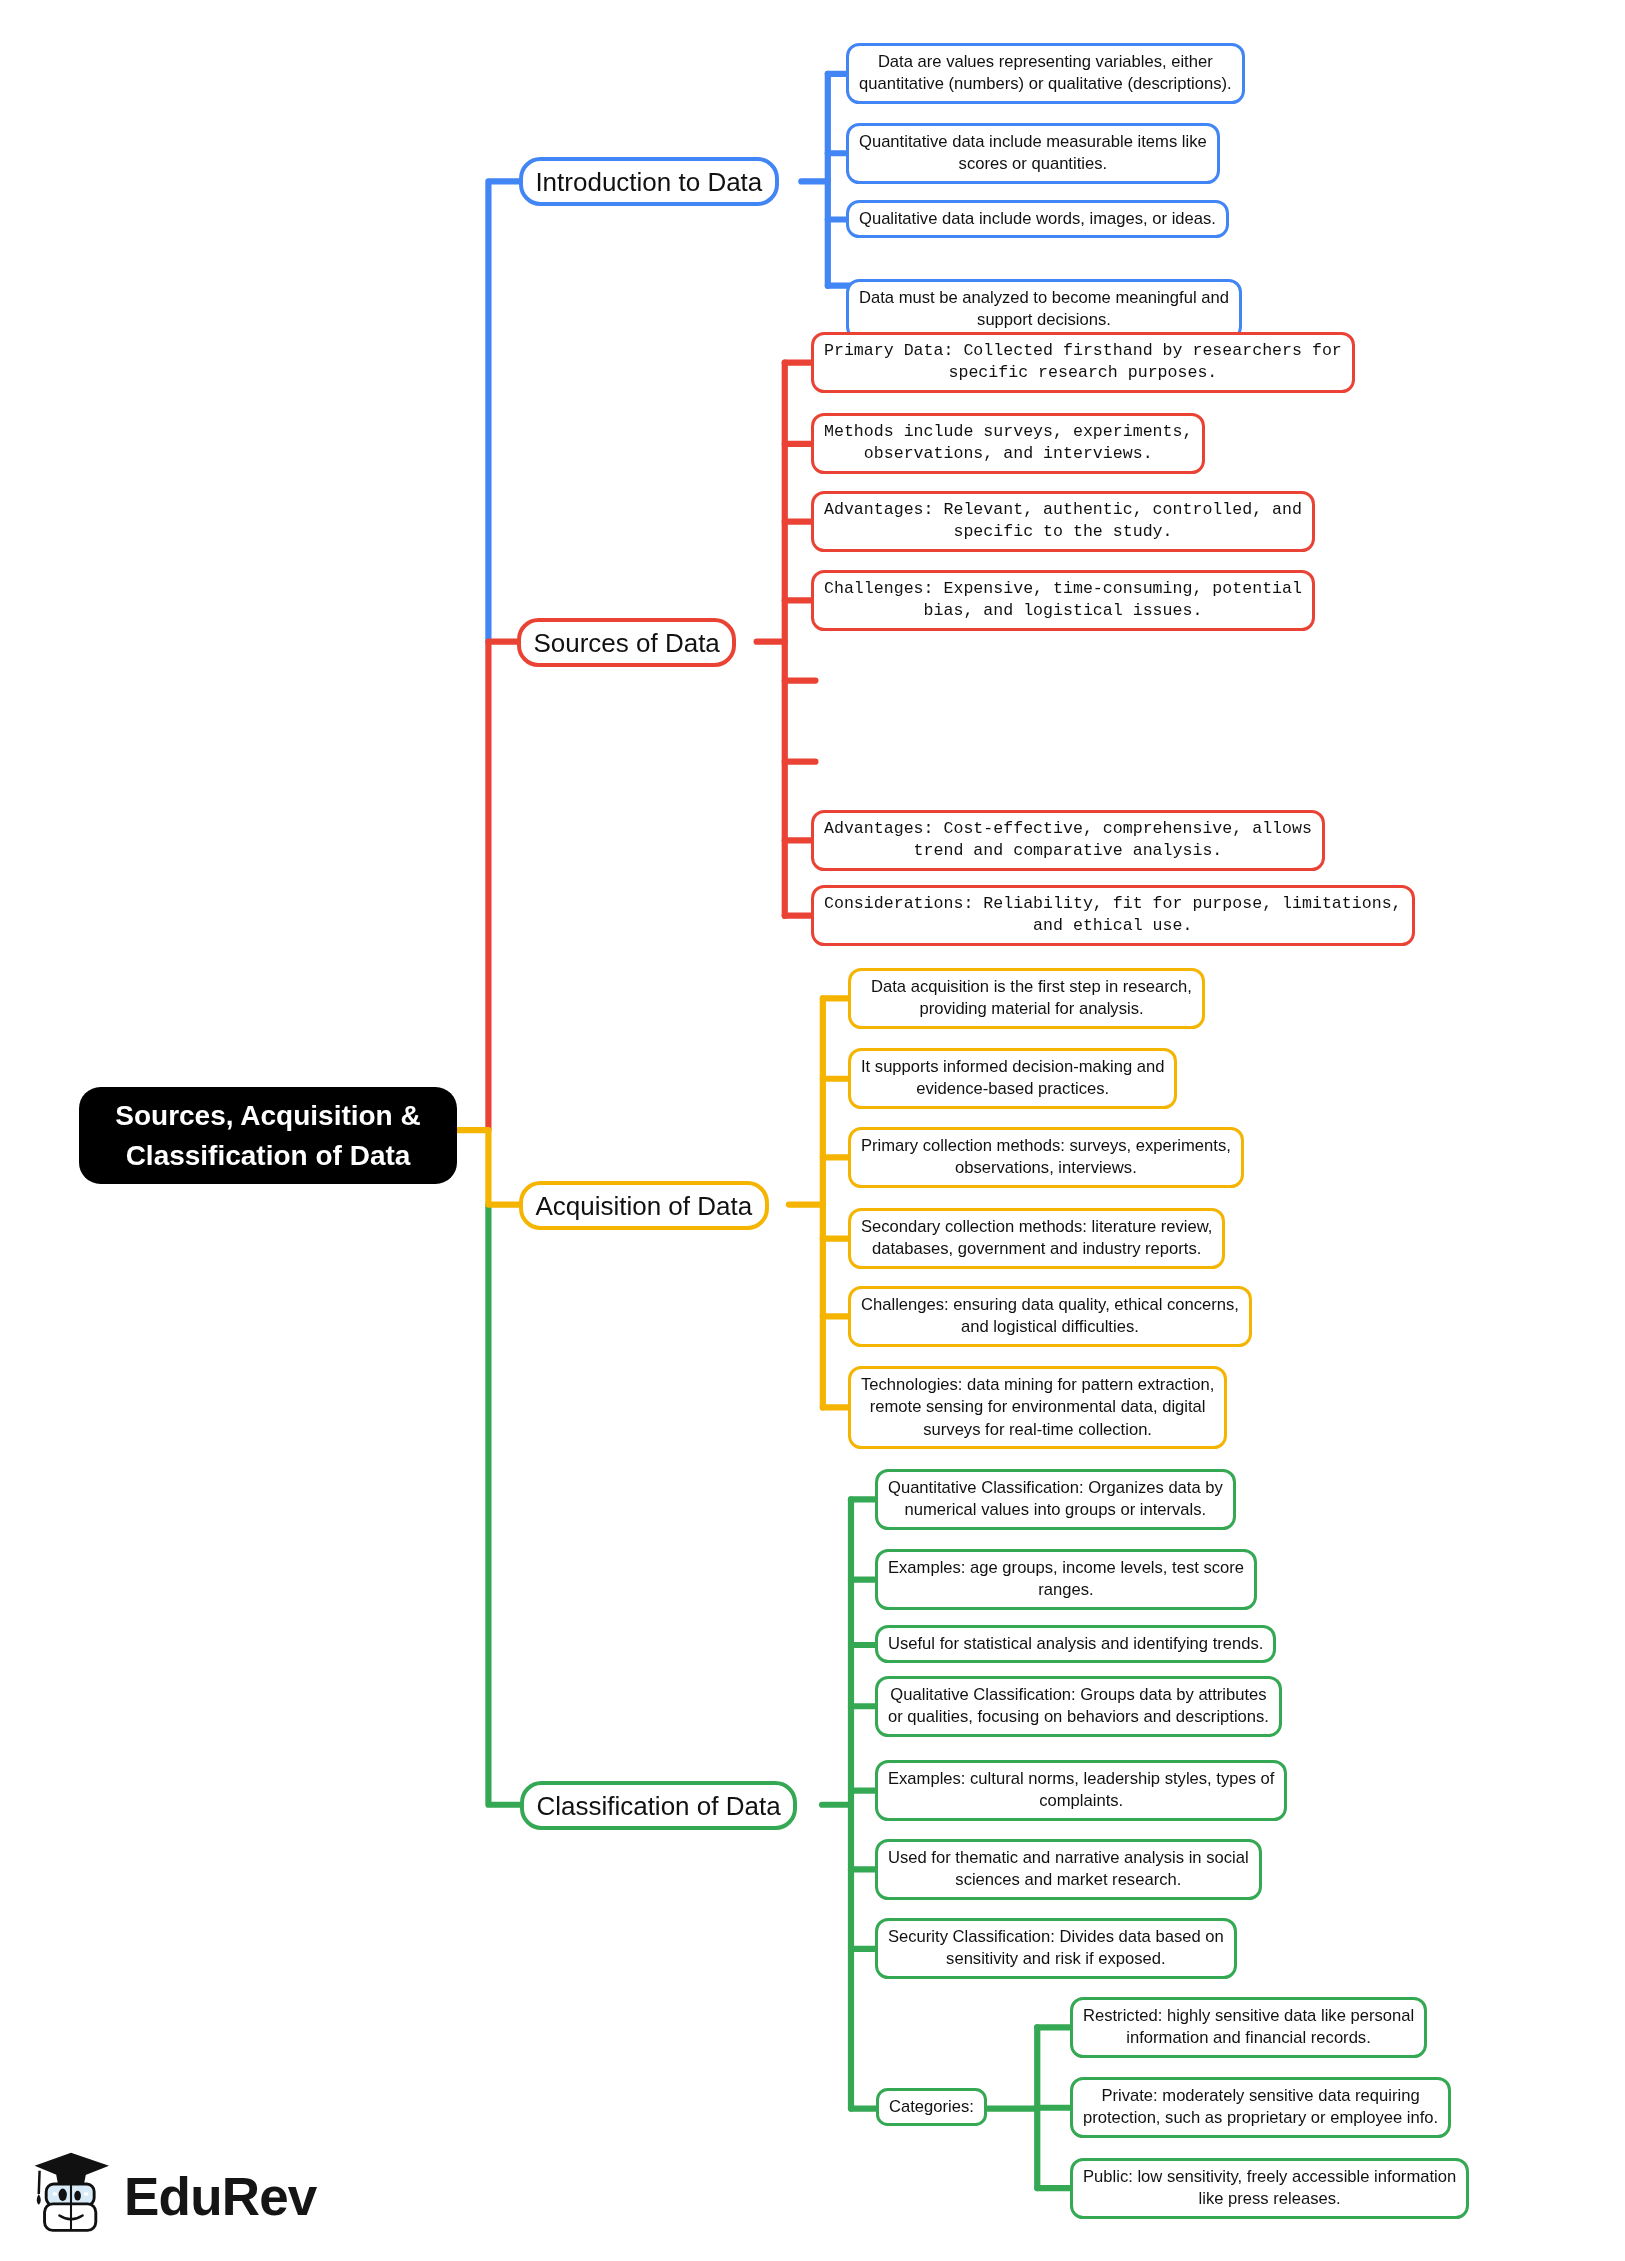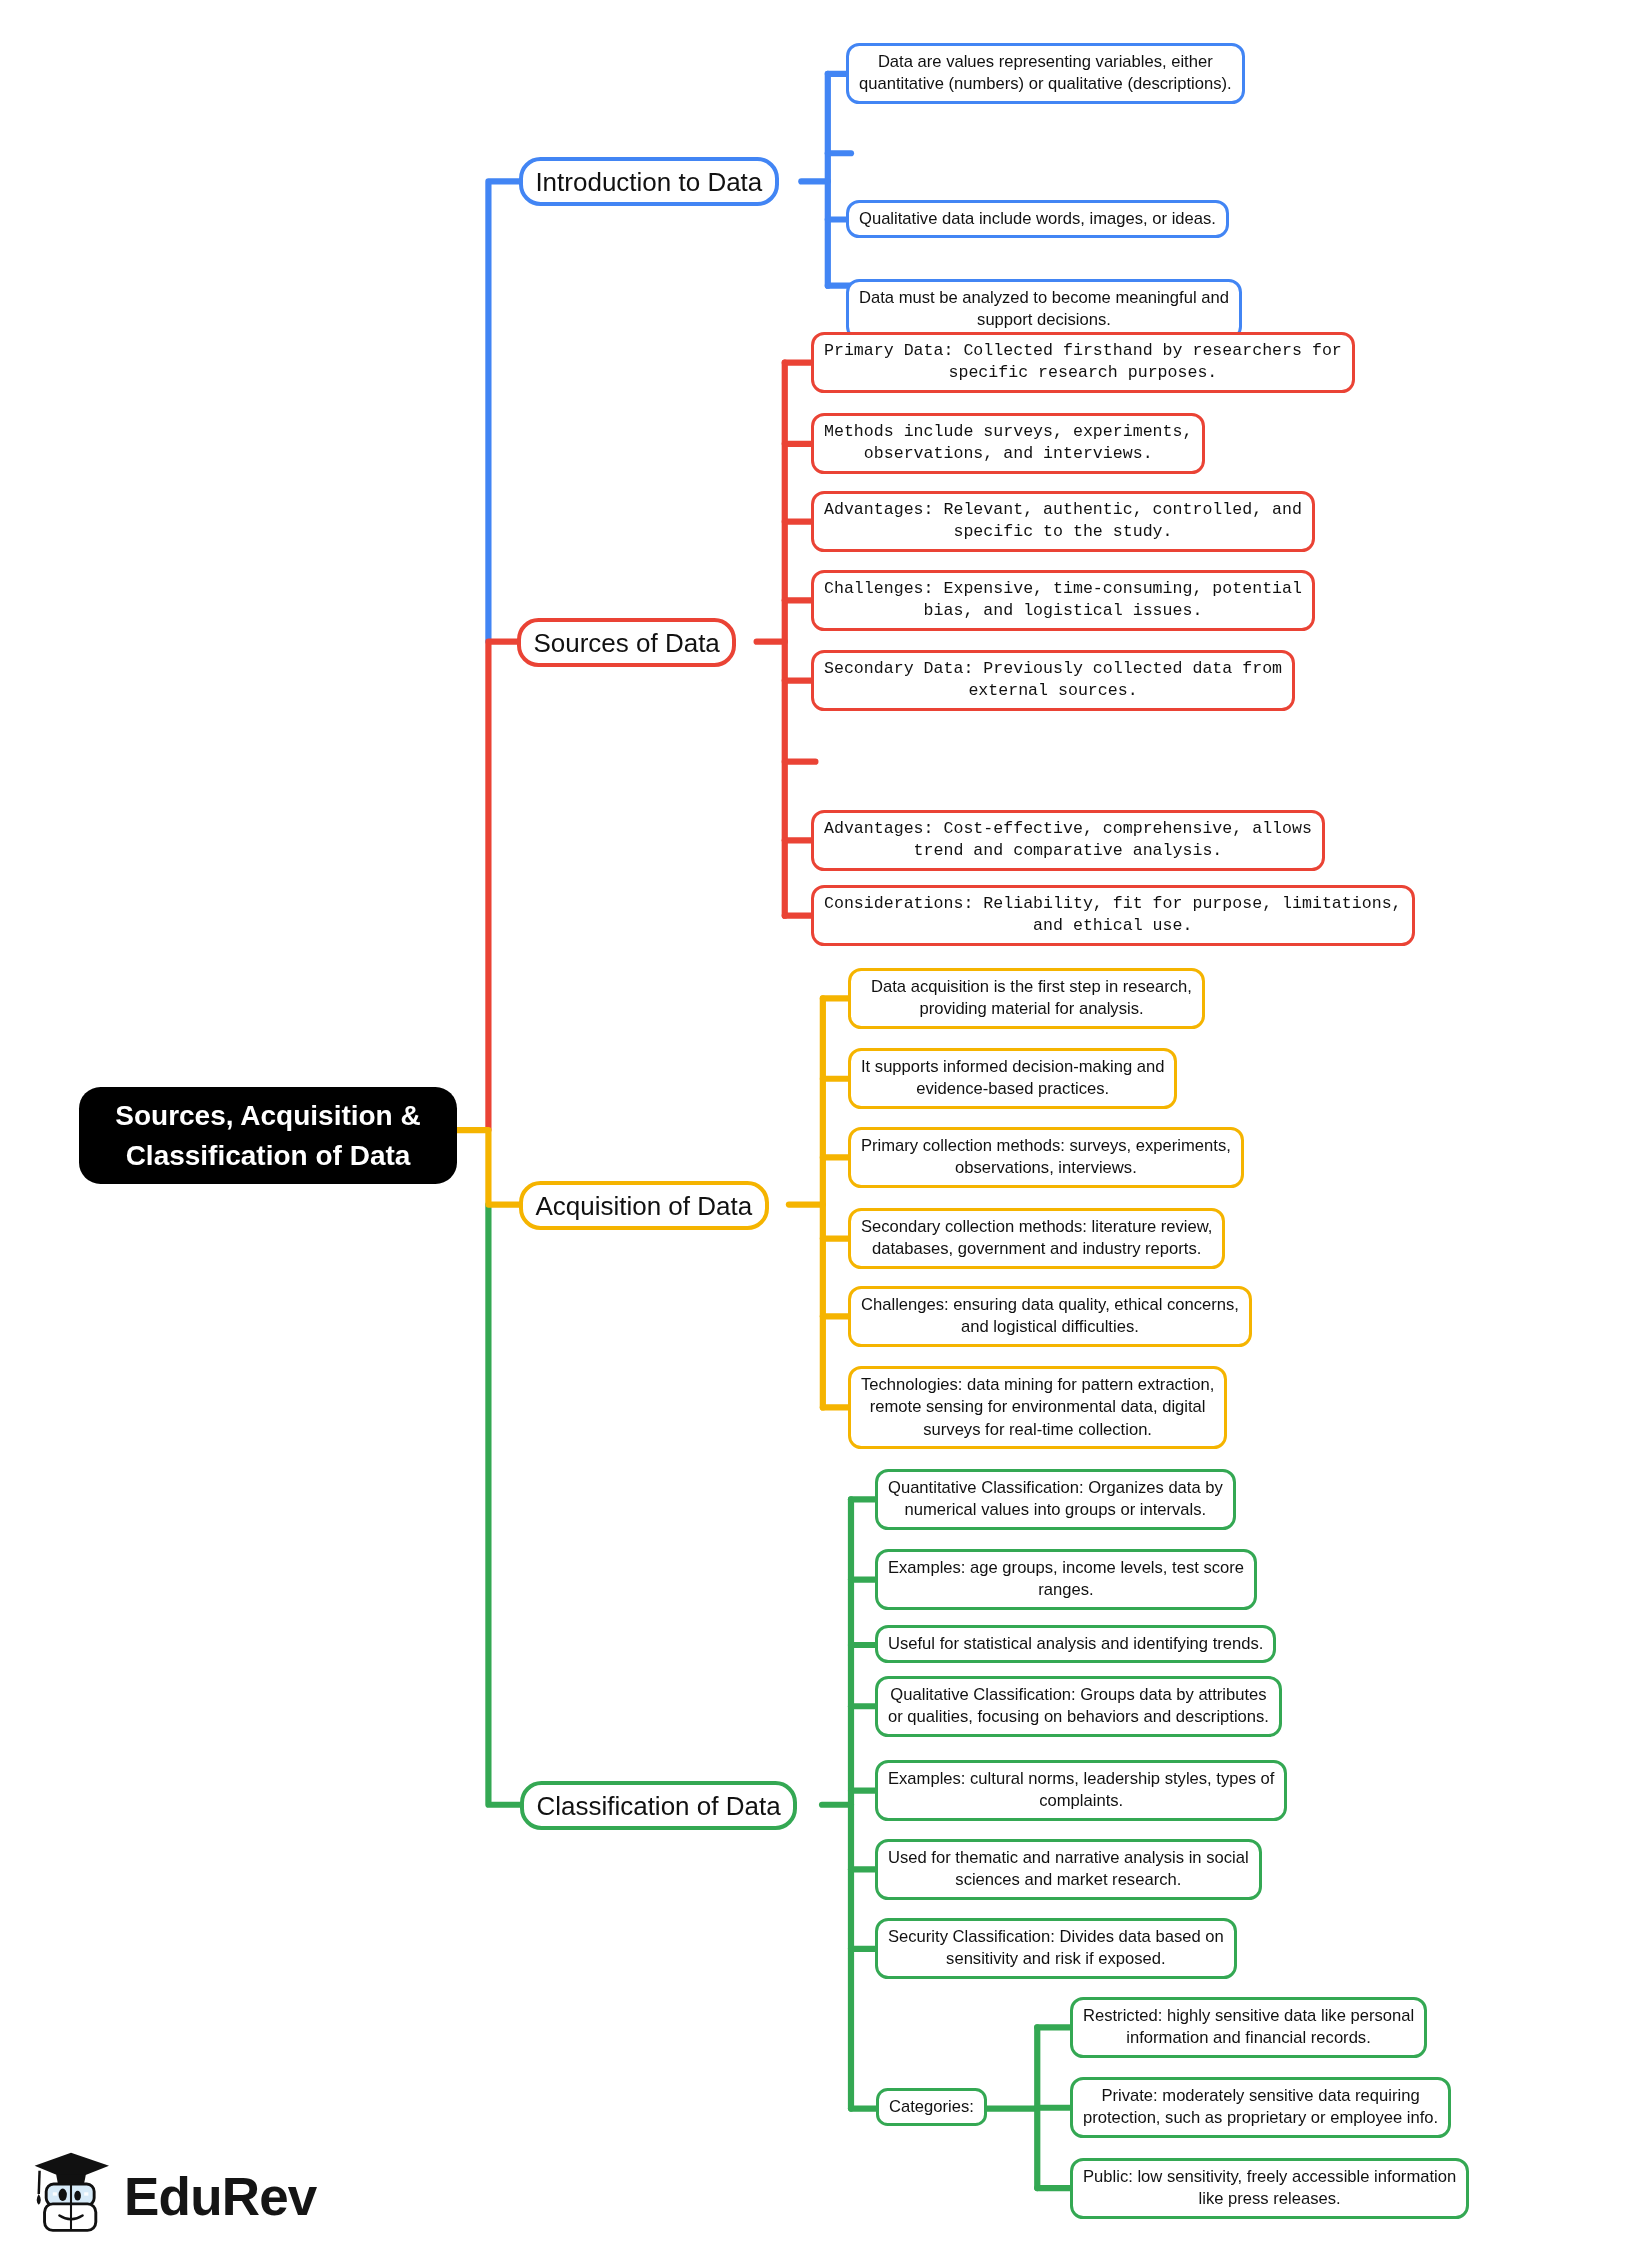--- a/index.html
+++ b/index.html
@@ -125,34 +125,34 @@
   <div class="root">Sources, Acquisition &amp;
 Classification of Data</div>
 
   <div class="branch b" style="left:519px;top:157px;">Introduction to Data</div>
   <div class="branch r" style="left:517px;top:618px;">Sources of Data</div>
   <div class="branch y" style="left:519px;top:1181px;">Acquisition of Data</div>
   <div class="branch g" style="left:520px;top:1781px;">Classification of Data</div>
 
   <div class="leaf b" style="left:846px;top:43px;">Data are values representing variables, either
 quantitative (numbers) or qualitative (descriptions).</div>
+  <div class="leaf b" style="left:846px;top:123px;">Quantitative data include measurable items like
+scores or quantities.</div>
   <div class="leaf b" style="left:846px;top:200px;">Qualitative data include words, images, or ideas.</div>
   <div class="leaf b" style="left:846px;top:255px;margin-top:24px;">Data must be analyzed to become meaningful and
 support decisions.</div>
 
   <div class="leaf r" style="left:811px;top:332px;">Primary Data: Collected firsthand by researchers for
 specific research purposes.</div>
   <div class="leaf r" style="left:811px;top:413px;">Methods include surveys, experiments,
 observations, and interviews.</div>
   <div class="leaf r" style="left:811px;top:491px;">Advantages: Relevant, authentic, controlled, and
 specific to the study.</div>
   <div class="leaf r" style="left:811px;top:570px;">Challenges: Expensive, time-consuming, potential
 bias, and logistical issues.</div>
-  <div class="leaf r" style="left:811px;top:650px;">Secondary Data: Previously collected data from
-external sources.</div>
   <div class="leaf r" style="left:811px;top:810px;">Advantages: Cost-effective, comprehensive, allows
 trend and comparative analysis.</div>
   <div class="leaf r" style="left:811px;top:885px;">Considerations: Reliability, fit for purpose, limitations,
 and ethical use.</div>
 
   <div class="leaf y" style="left:848px;top:968px;padding-left:20px;">Data acquisition is the first step in research,
 providing material for analysis.</div>
   <div class="leaf y" style="left:848px;top:1048px;">It supports informed decision-making and
 evidence-based practices.</div>
   <div class="leaf y" style="left:848px;top:1127px;">Primary collection methods: surveys, experiments,

